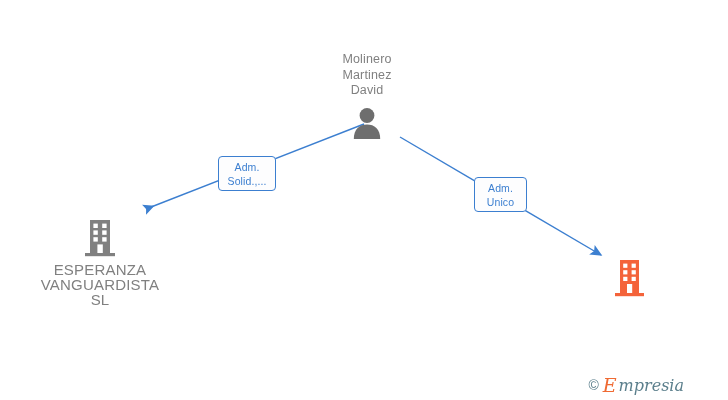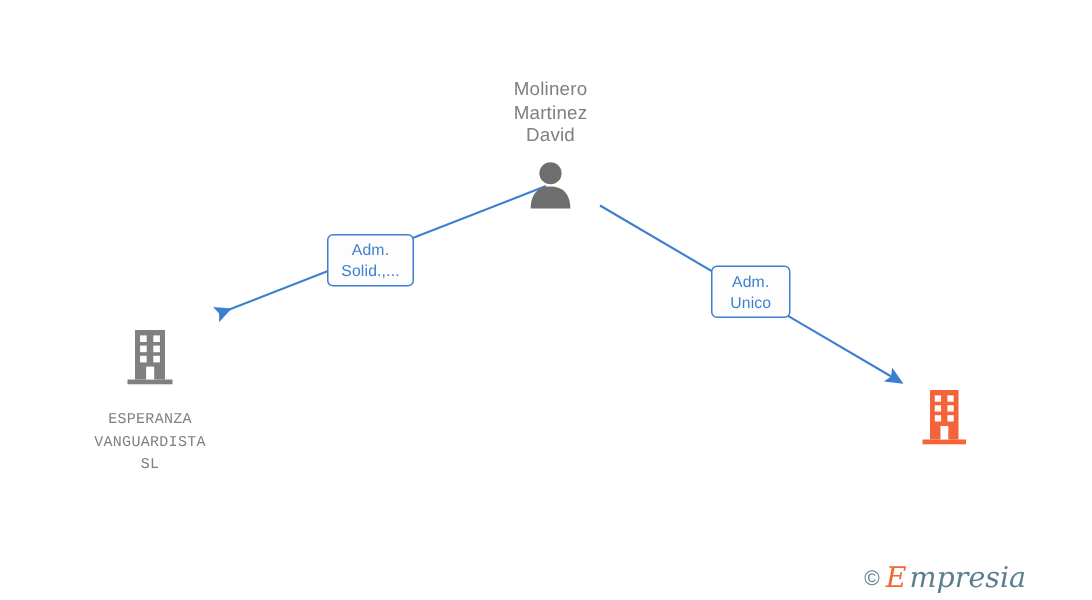--- a/index.html
+++ b/index.html
@@ -53,27 +53,26 @@
     text-align: center;
   }
   .company-node.left  { left: 35px;  top: 218px; }
   .company-node.right { left: 564px; top: 258px; }
 
   .company-icon {
     height: 40px;
     line-height: 0;
   }
   .company-label {
-    margin-top: 15px;
-    font-size: 10px;
+    margin-top: 4px;
+    font-size: 15px;
     line-height: 15px;
     color: #808080;
     letter-spacing: .2px;
     white-space: pre-line;
-    font-family: Liberation Mono, monospace;
   }
   .company-label.bold { font-weight: bold; }
 
   
   .edge-label {
     position: absolute;
     box-sizing: border-box;
     background: #fdfdfe;
     border: 1px solid #3c7fd0;
     border-radius: 4px;
@@ -107,21 +106,21 @@
     font-style: italic;
     font-size: 19px;
     color: #ef6a33;
     line-height: 1;
     position: relative;
     top: 1px;
   }
   .wm-text {
     font-family: "DejaVu Serif", serif;
     font-style: italic;
-    font-size: 19px;
+    font-size: 16px;
     color: #5b7f8c;
     line-height: 1;
     margin-left: -2px;
     position: relative;
     top: 1px;
   }
 </style>
 </head>
 <body>
 

